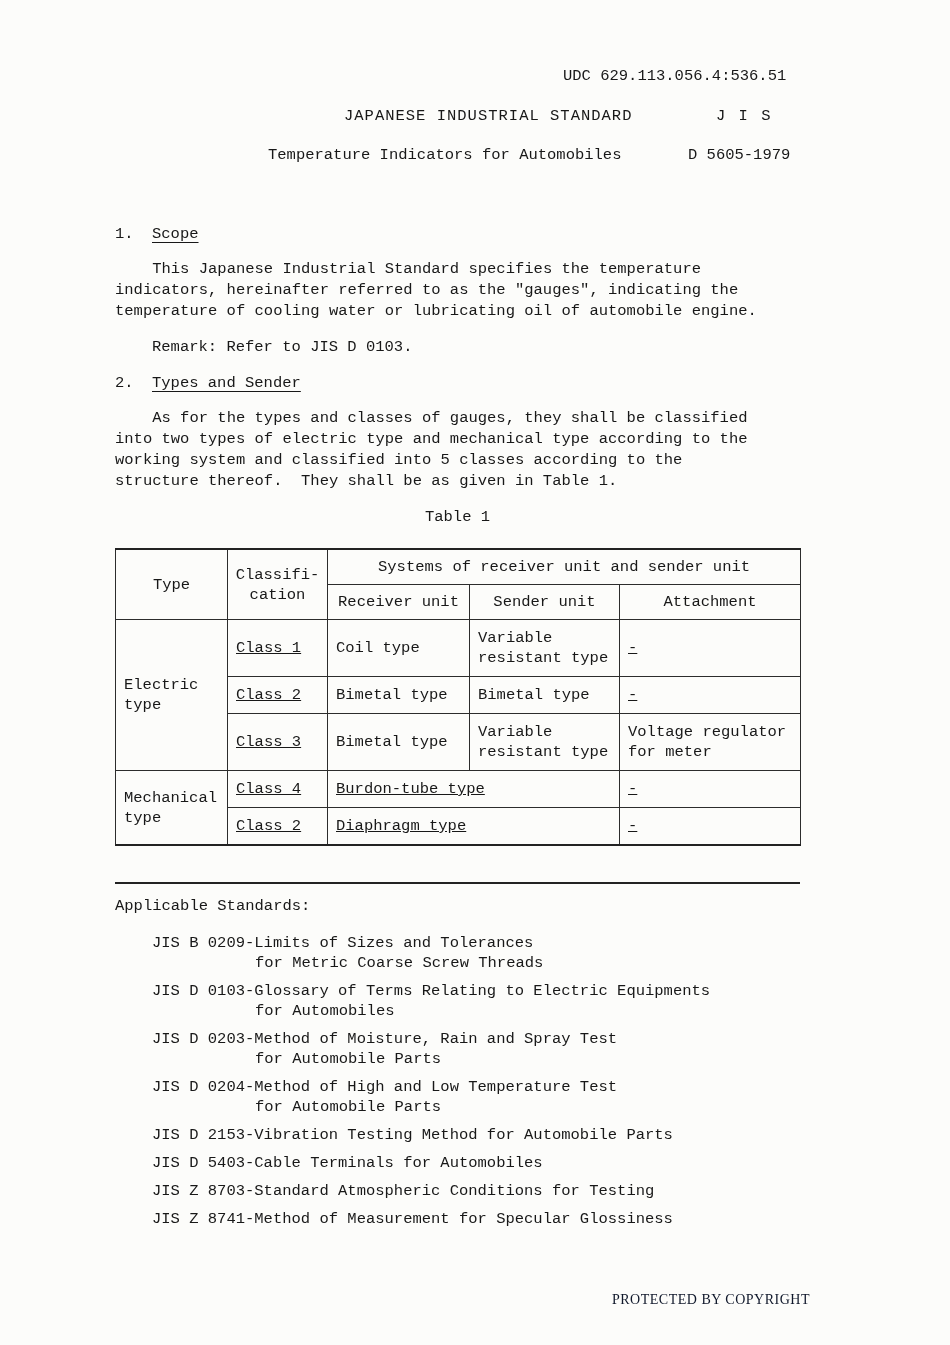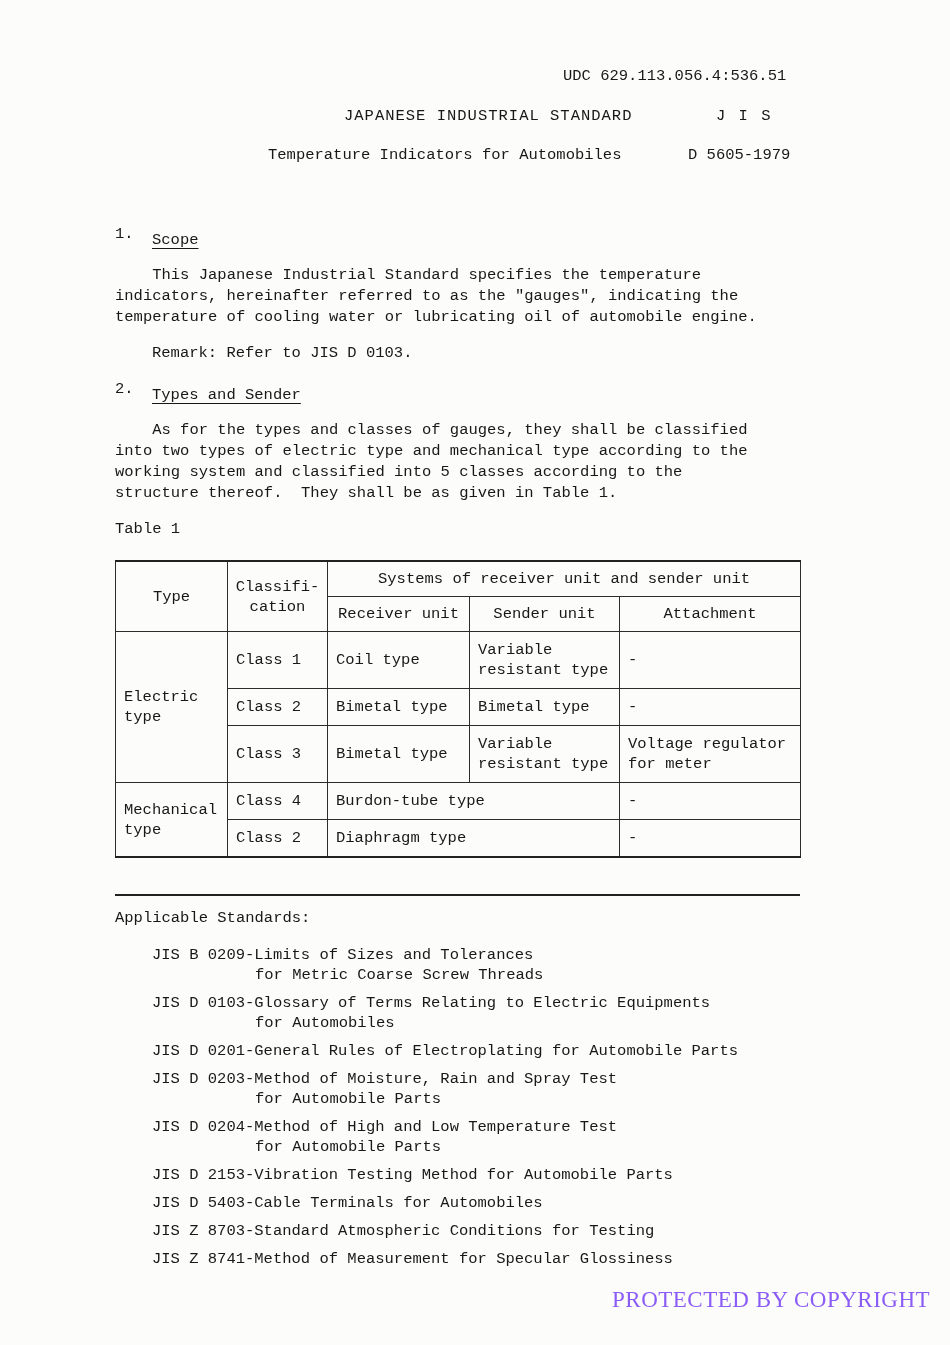--- a/index.html
+++ b/index.html
@@ -18,58 +18,58 @@
   .udc       { top:66px;  left:563px; }
   .std-title { top:106px; left:308px; letter-spacing:1px;margin-left:36px; }
   .jis       { top:106px; left:716px; letter-spacing:2px; }
   .doc-title { top:145px; left:268px; }
   .code      { top:145px; left:688px; }
 
   .content { position:absolute; top:224px; left:115px; width:714px; }
 
   .section-heading { display:flex; margin:0 0 14px 0; }
   .sec-num { width:37px; flex:0 0 37px; }
-  .sec-title { text-decoration:underline; text-underline-offset:4px;margin-top:6px; }
+  .sec-title { text-decoration:underline; text-underline-offset:4px; }
 
   .para { white-space:pre-wrap; margin:0 0 15px 0; }
   .remark { margin:0 0 15px 37px; }
 
-  .table-caption { width:685px; margin:6px 0 20px 0; }
+  .table-caption { width:685px; text-align:center; margin:6px 0 20px 0; }
 
   table.cls-table {
     border-collapse:collapse;
     table-layout:fixed;
     width:685px;
     border-top:2px solid #222;
     border-bottom:2px solid #222;
   }
   table.cls-table th, table.cls-table td {
     border:1px solid #2c2c2c;
     font-weight:normal;
     font-size:15.5px;
     line-height:20px;
     padding:8px 8px;
     vertical-align:middle;
     text-align:left;
     overflow:hidden;
   }
   table.cls-table th { text-align:center; padding:7px 6px; }
   th.left, td.left { text-align:left; }
-  .center { text-align:center; }
+  .center { text-align:center;text-decoration:underline; }
   .pre { white-space:pre-line; }
 
   .hr-line { width:685px; border-top:2px solid #222; margin-top:36px; }
   .applicable-heading { margin:12px 0 16px 0; }
   .std-item { margin:0 0 8px 37px; line-height:20px; }
   .std-item .cont { margin-left:103px; }
 
   .copyright {
     position:absolute; top:1289px; left:612px;
     font-family:"Liberation Serif","DejaVu Serif",serif;
-    font-size:23px; letter-spacing:0.5px; color:#8b5cf6;
+    font-size:14px; letter-spacing:0.5px; color:#0f172a;
   }
 </style>
 </head>
 <body>
 
 <div class="page">
 
   <div class="abs udc">UDC 629.113.056.4:536.51</div>
   <div class="abs std-title">JAPANESE INDUSTRIAL STANDARD</div>
   <div class="abs jis">J I S</div>
@@ -164,23 +164,20 @@
 
     <div class="std-item">
       <div>JIS B 0209-Limits of Sizes and Tolerances</div>
       <div class="cont">for Metric Coarse Screw Threads</div>
     </div>
     <div class="std-item">
       <div>JIS D 0103-Glossary of Terms Relating to Electric Equipments</div>
       <div class="cont">for Automobiles</div>
     </div>
     <div class="std-item">
-      <div>JIS D 0201-General Rules of Electroplating for Automobile Parts</div>
-    </div>
-    <div class="std-item">
       <div>JIS D 0203-Method of Moisture, Rain and Spray Test</div>
       <div class="cont">for Automobile Parts</div>
     </div>
     <div class="std-item">
       <div>JIS D 0204-Method of High and Low Temperature Test</div>
       <div class="cont">for Automobile Parts</div>
     </div>
     <div class="std-item">
       <div>JIS D 2153-Vibration Testing Method for Automobile Parts</div>
     </div>

